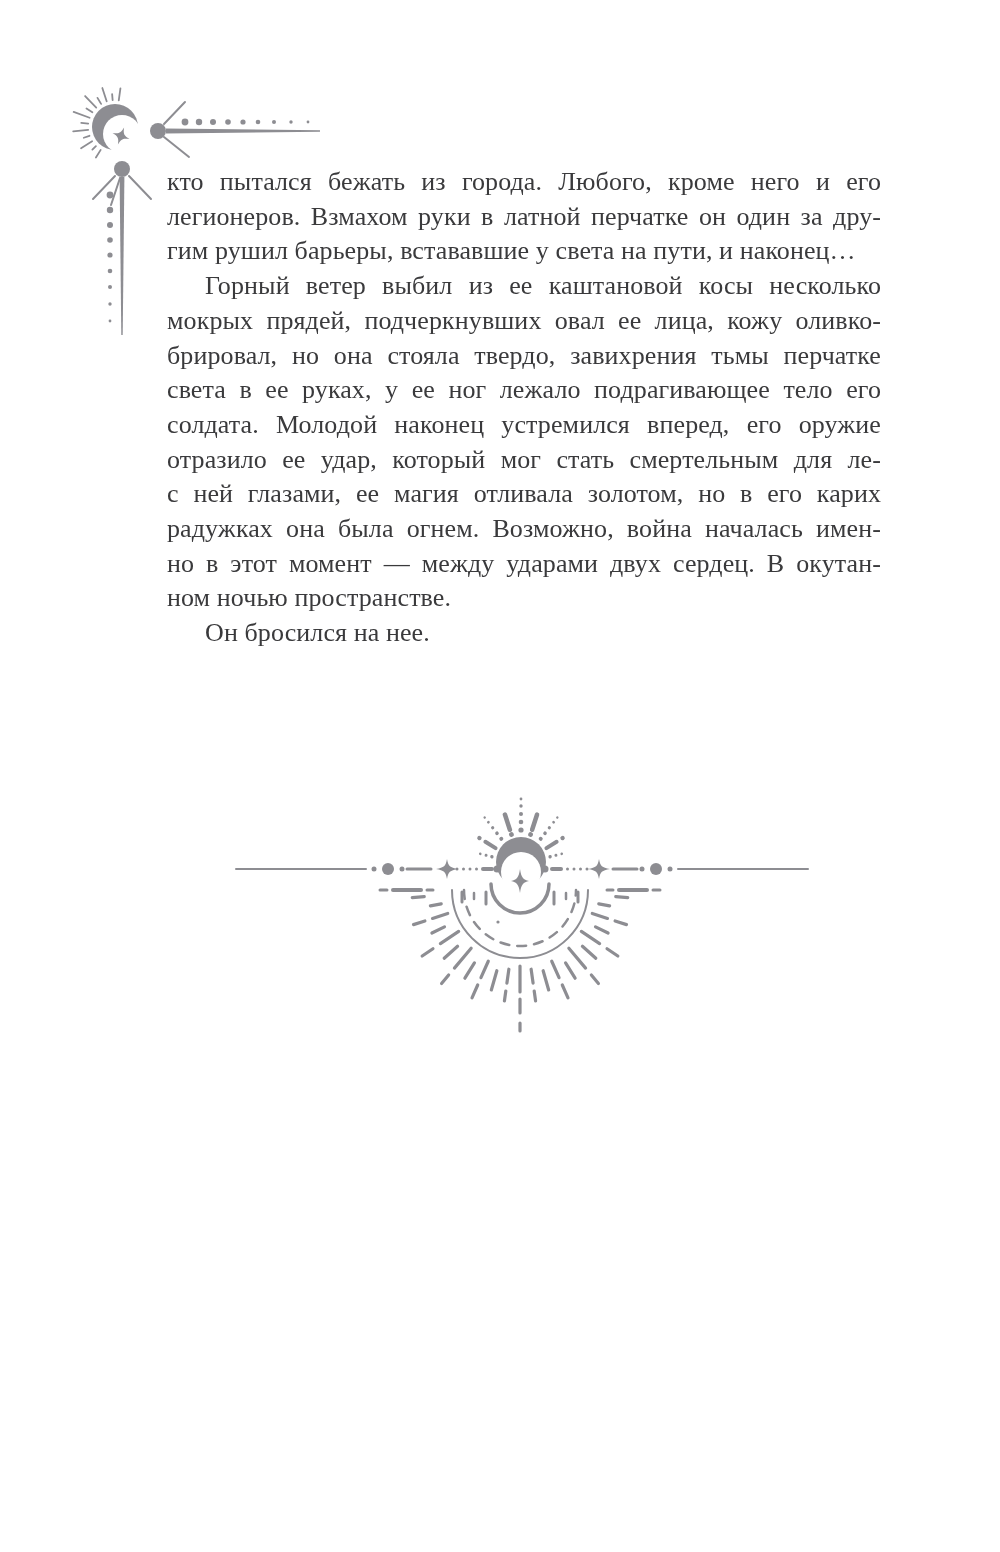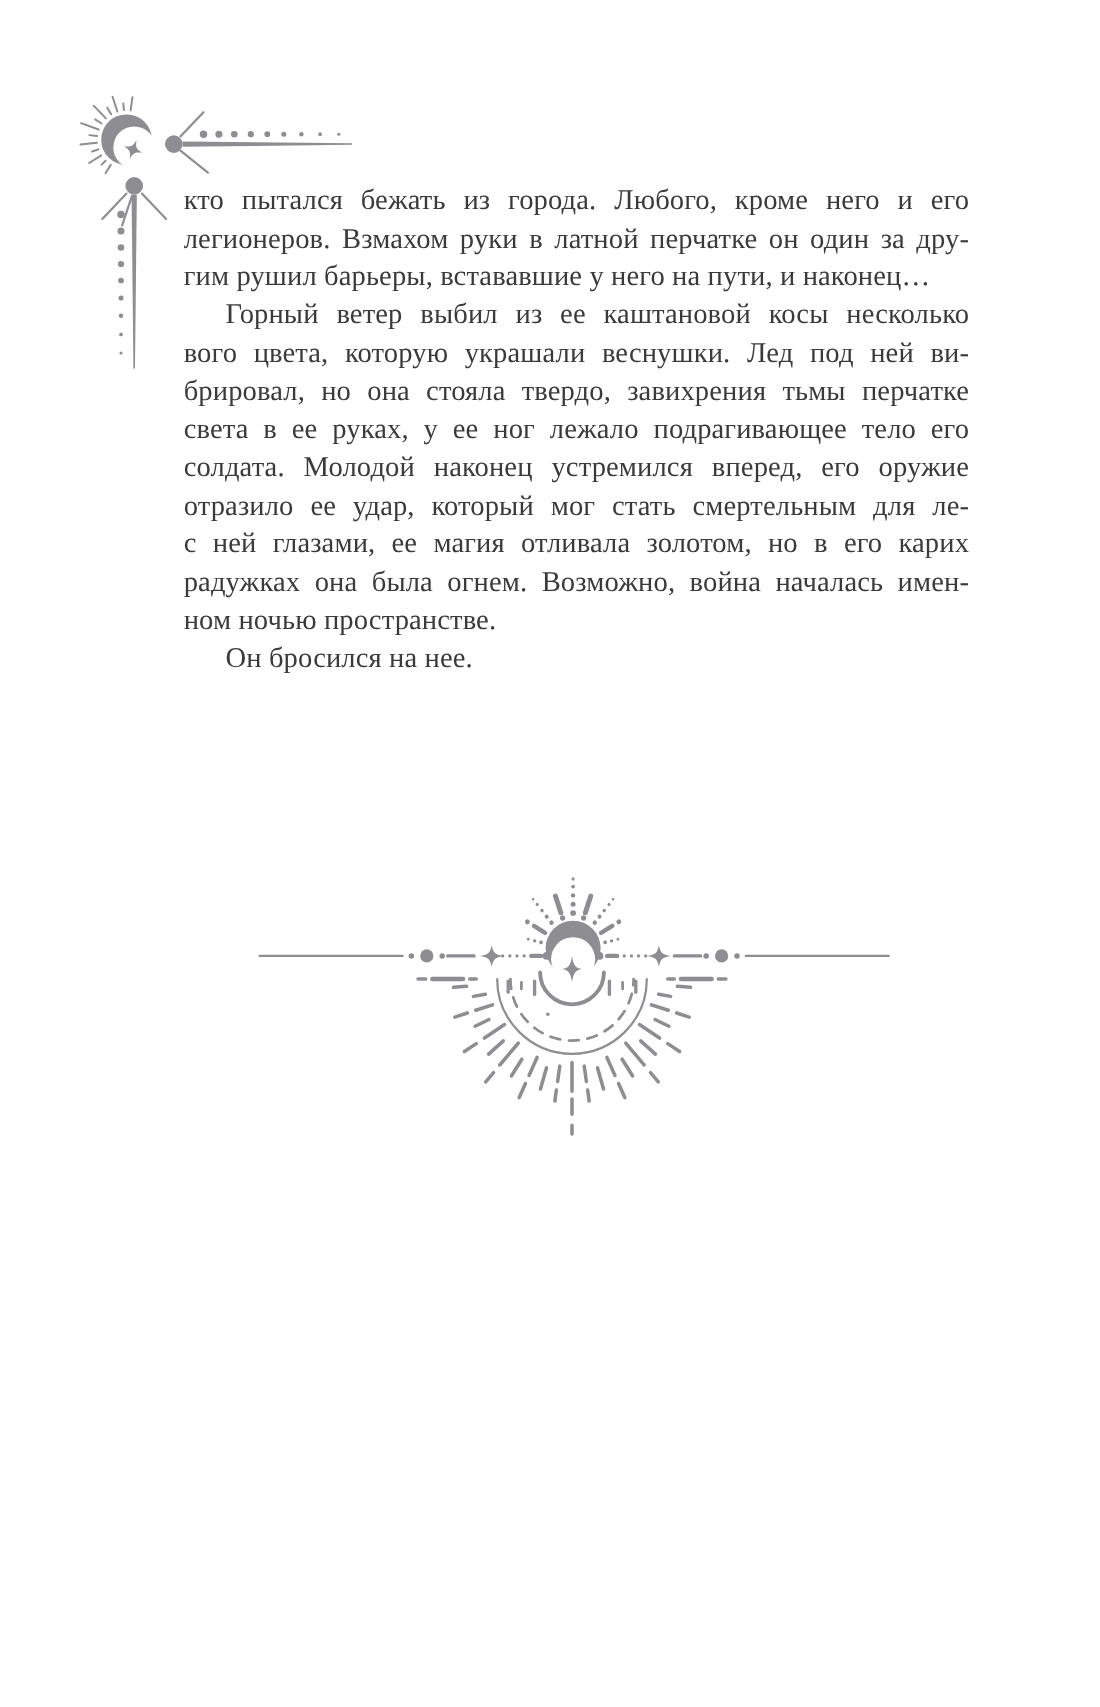--- a/index.html
+++ b/index.html
@@ -95,29 +95,30 @@
         <circle cx="52" cy="204" r="2.0"></circle>
           <circle cx="52" cy="221" r="1.7"></circle>
         <circle cx="52" cy="238" r="1.4"></circle>
       </g>
     </g>
   </svg>
 
   <div class="text-block">
       <div class="line">кто пытался бежать из города. Любого, кроме него и его</div>
       <div class="line">легионеров. Взмахом руки в латной перчатке он один за дру-</div>
-      <div class="line para-end">гим рушил барьеры, встававшие у него на пути, и наконец…</div>
+      <div class="line para-end">гим рушил барьеры, встававшие у света на пути, и наконец…</div>
       <div class="line indent">Горный ветер выбил из ее каштановой косы несколько</div>
-      <div class="line">вого цвета, которую украшали веснушки. Лед под ней ви-</div>
+      <div class="line">мокрых прядей, подчеркнувших овал ее лица, кожу оливко-</div>
       <div class="line">брировал, но она стояла твердо, завихрения тьмы перчатке</div>
       <div class="line">света в ее руках, у ее ног лежало подрагивающее тело его</div>
       <div class="line">солдата. Молодой наконец устремился вперед, его оружие</div>
       <div class="line">отразило ее удар, который мог стать смертельным для ле-</div>
       <div class="line">с ней глазами, ее магия отливала золотом, но в его карих</div>
       <div class="line">радужках она была огнем. Возможно, война началась имен-</div>
+      <div class="line">но в этот момент — между ударами двух сердец. В окутан-</div>
       <div class="line para-end">ном ночью пространстве.</div>
       <div class="line indent para-end">Он бросился на нее.</div>
     </div>
 
   <svg id="divider-ornament" class="ornament" width="584" height="240" viewBox="0 0 584 240" xmlns="http://www.w3.org/2000/svg">
 
     <g stroke="currentColor" stroke-linecap="round">
       <line x1="6" y1="74" x2="136" y2="74" stroke-width="2"></line>
       <line x1="448" y1="74" x2="578" y2="74" stroke-width="2"></line>
       <line x1="177" y1="74" x2="201" y2="74" stroke-width="3"></line>

